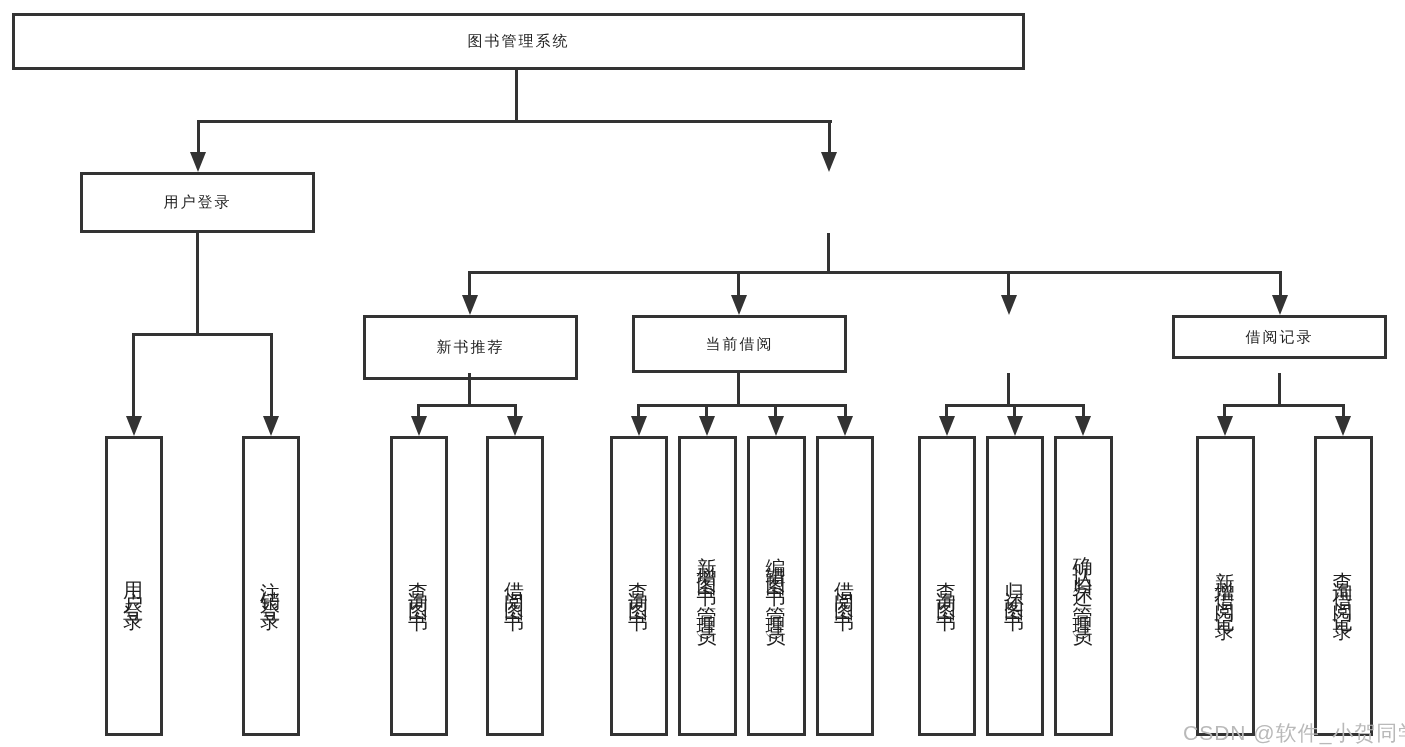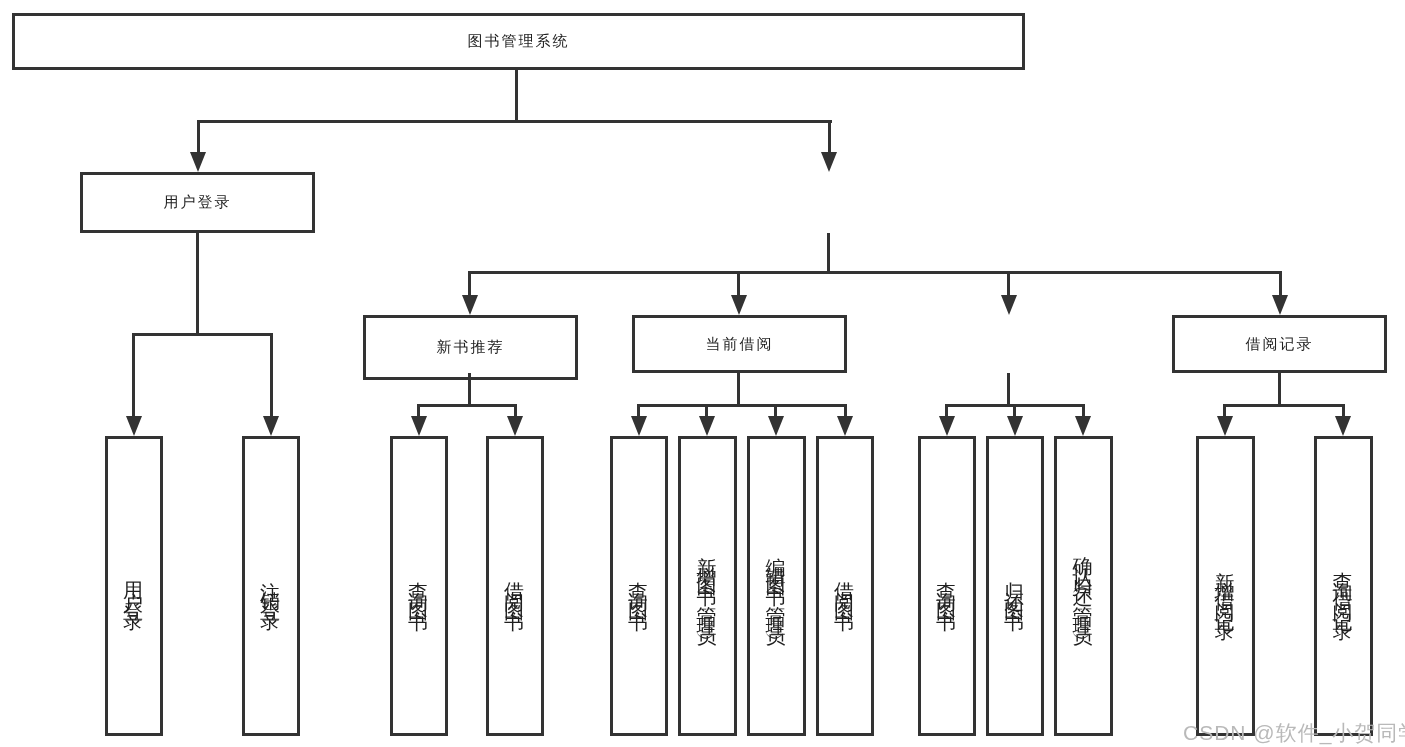--- a/index.html
+++ b/index.html
@@ -86,21 +86,21 @@
   <div class="arrow" style="left:462px; top:295px;"></div>
   <div class="line" style="left:737px; top:271px; width:3px; height:26px;"></div>
   <div class="arrow" style="left:731px; top:295px;"></div>
   <div class="line" style="left:1007px; top:271px; width:3px; height:26px;"></div>
   <div class="arrow" style="left:1001px; top:295px;"></div>
   <div class="line" style="left:1279px; top:271px; width:3px; height:26px;"></div>
   <div class="arrow" style="left:1272px; top:295px;"></div>
 
   <div class="box h" style="left:363px; top:315px; width:215px; height:65px;">新书推荐</div>
   <div class="box h" style="left:632px; top:315px; width:215px; height:58px;">当前借阅</div>
-  <div class="box h" style="left:1172px; top:315px; width:215px; height:58px;">借阅记录</div>
+  <div class="box h" style="left:1172px; top:315px; width:215px; height:44px;">借阅记录</div>
 
   <div class="line" style="left:468px; top:373px; width:3px; height:34px;"></div>
   <div class="line" style="left:417px; top:404px; width:100px; height:3px;"></div>
   <div class="line" style="left:417px; top:404px; width:3px; height:14px;"></div>
   <div class="arrow" style="left:411px; top:416px;"></div>
   <div class="line" style="left:514px; top:404px; width:3px; height:14px;"></div>
   <div class="arrow" style="left:507px; top:416px;"></div>
 
   <div class="line" style="left:737px; top:373px; width:3px; height:34px;"></div>
   <div class="line" style="left:637px; top:404px; width:210px; height:3px;"></div>

